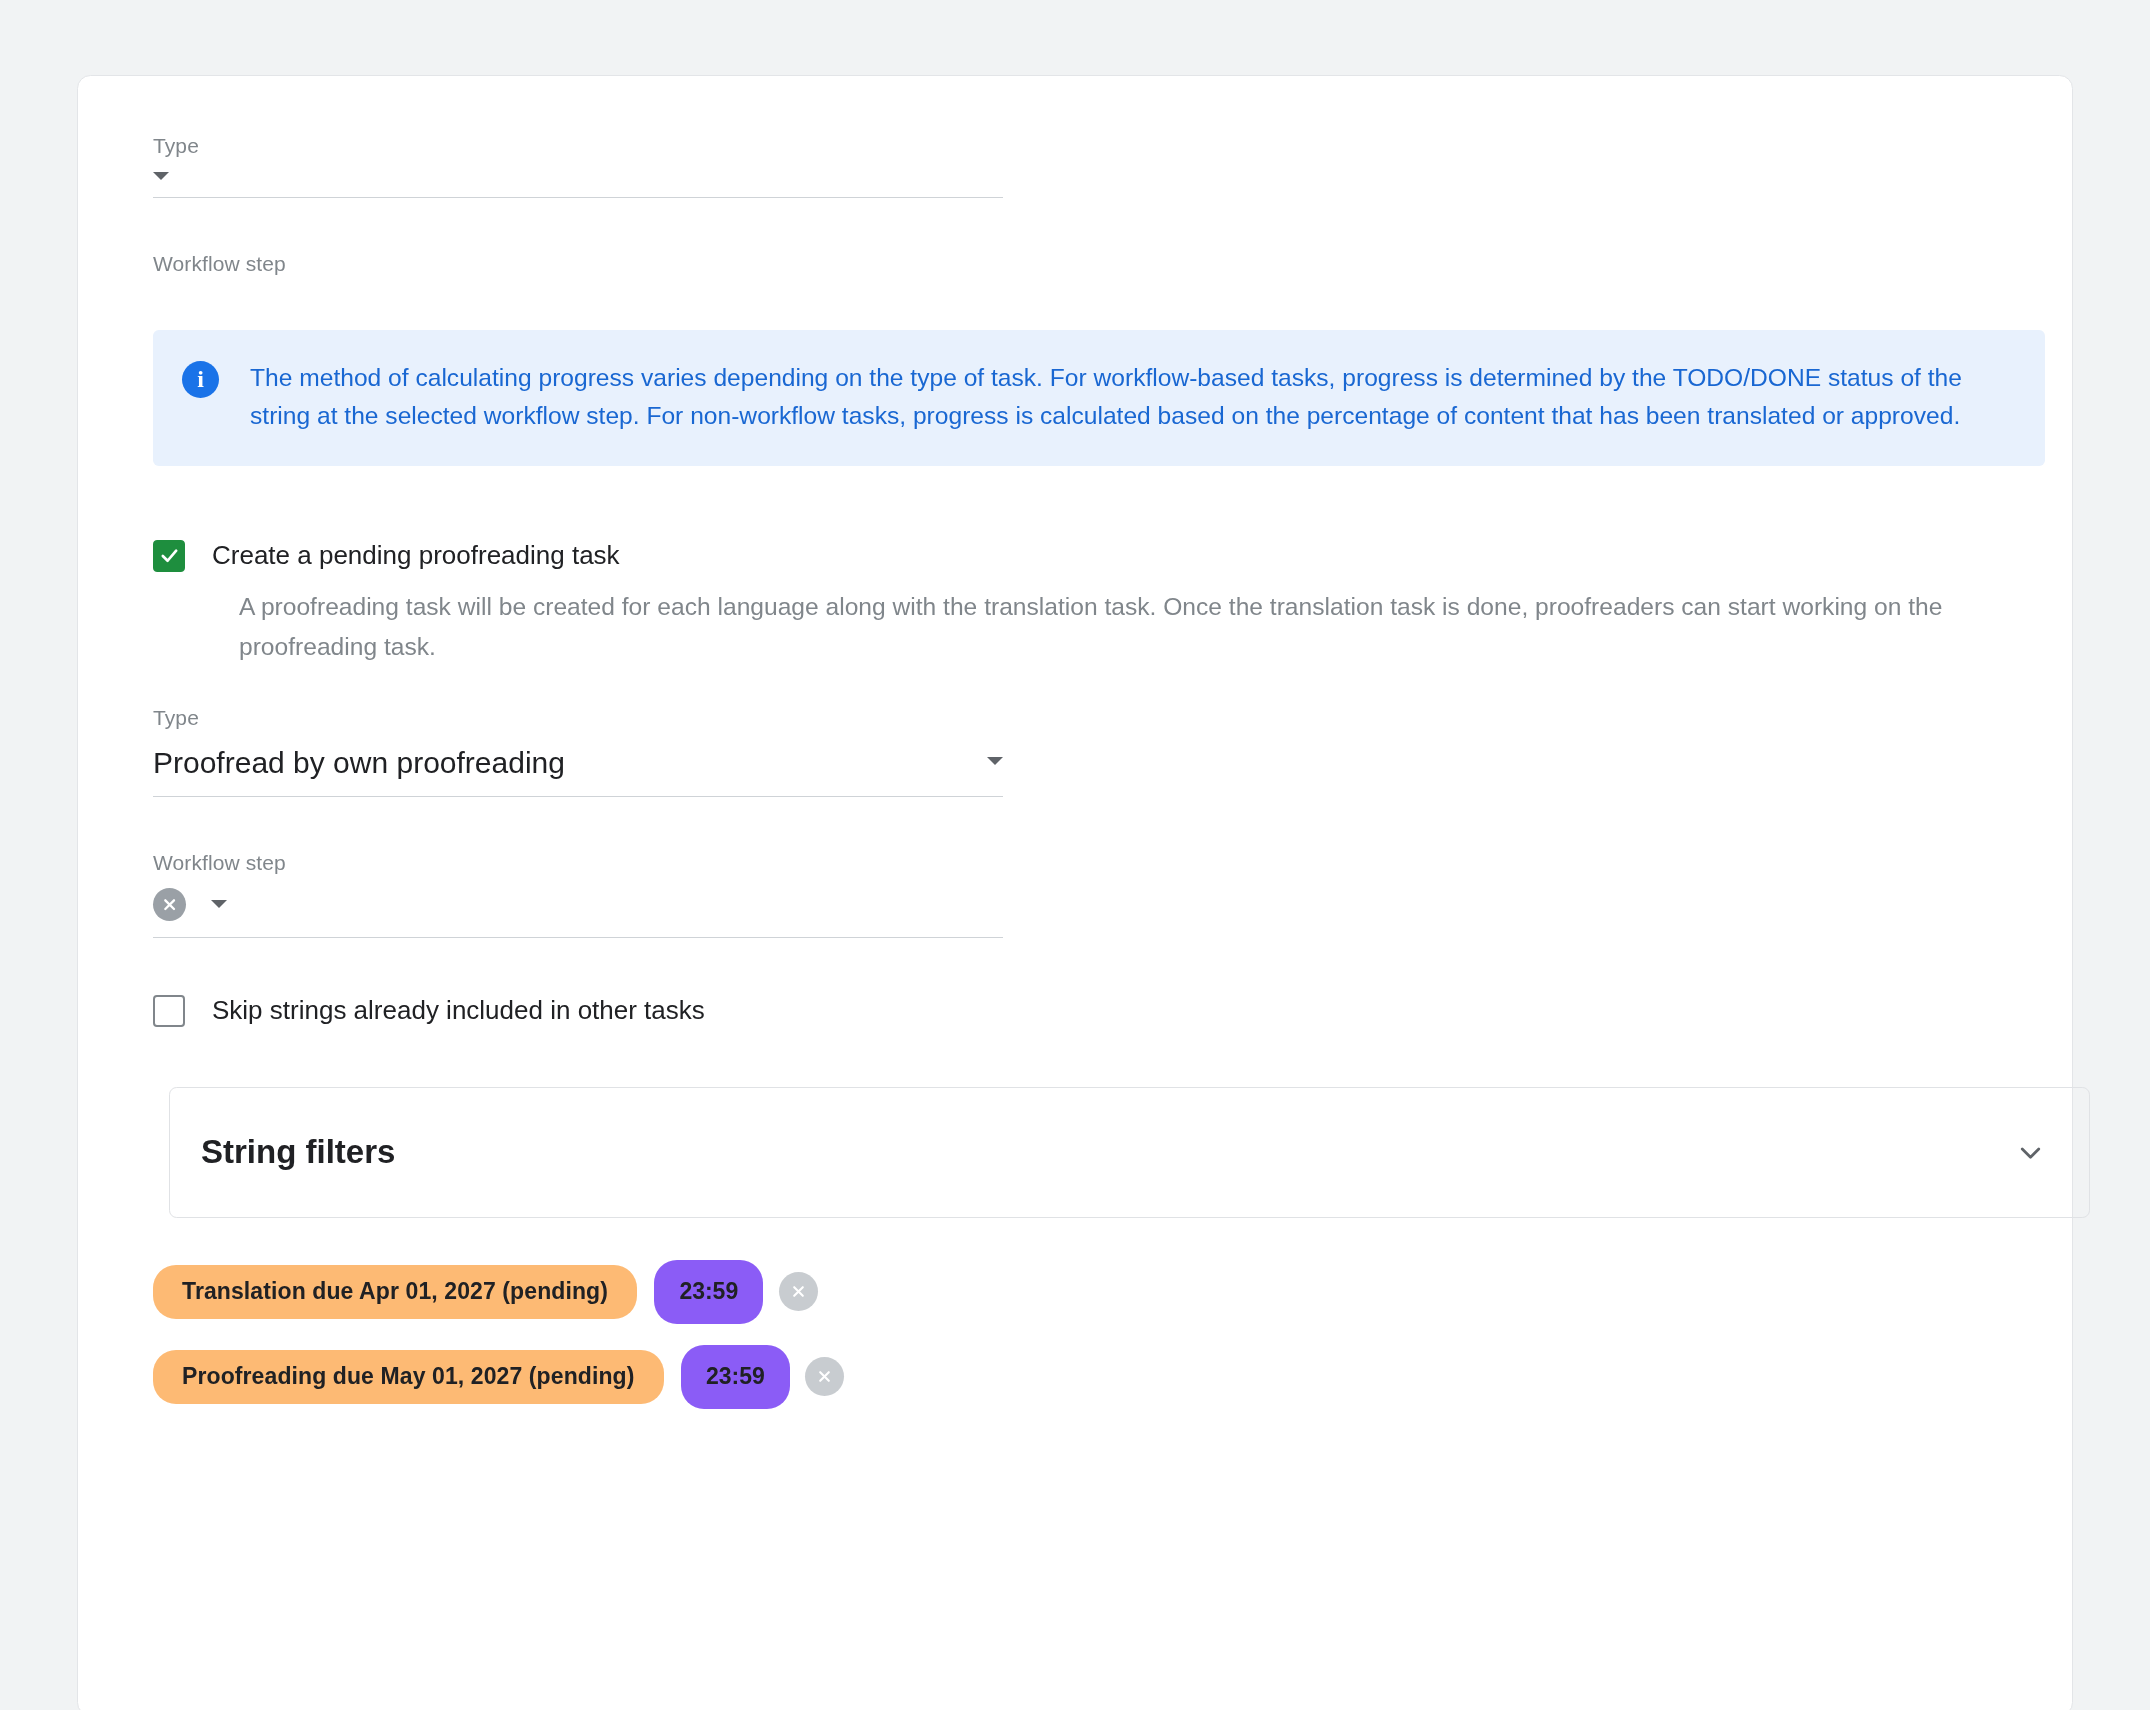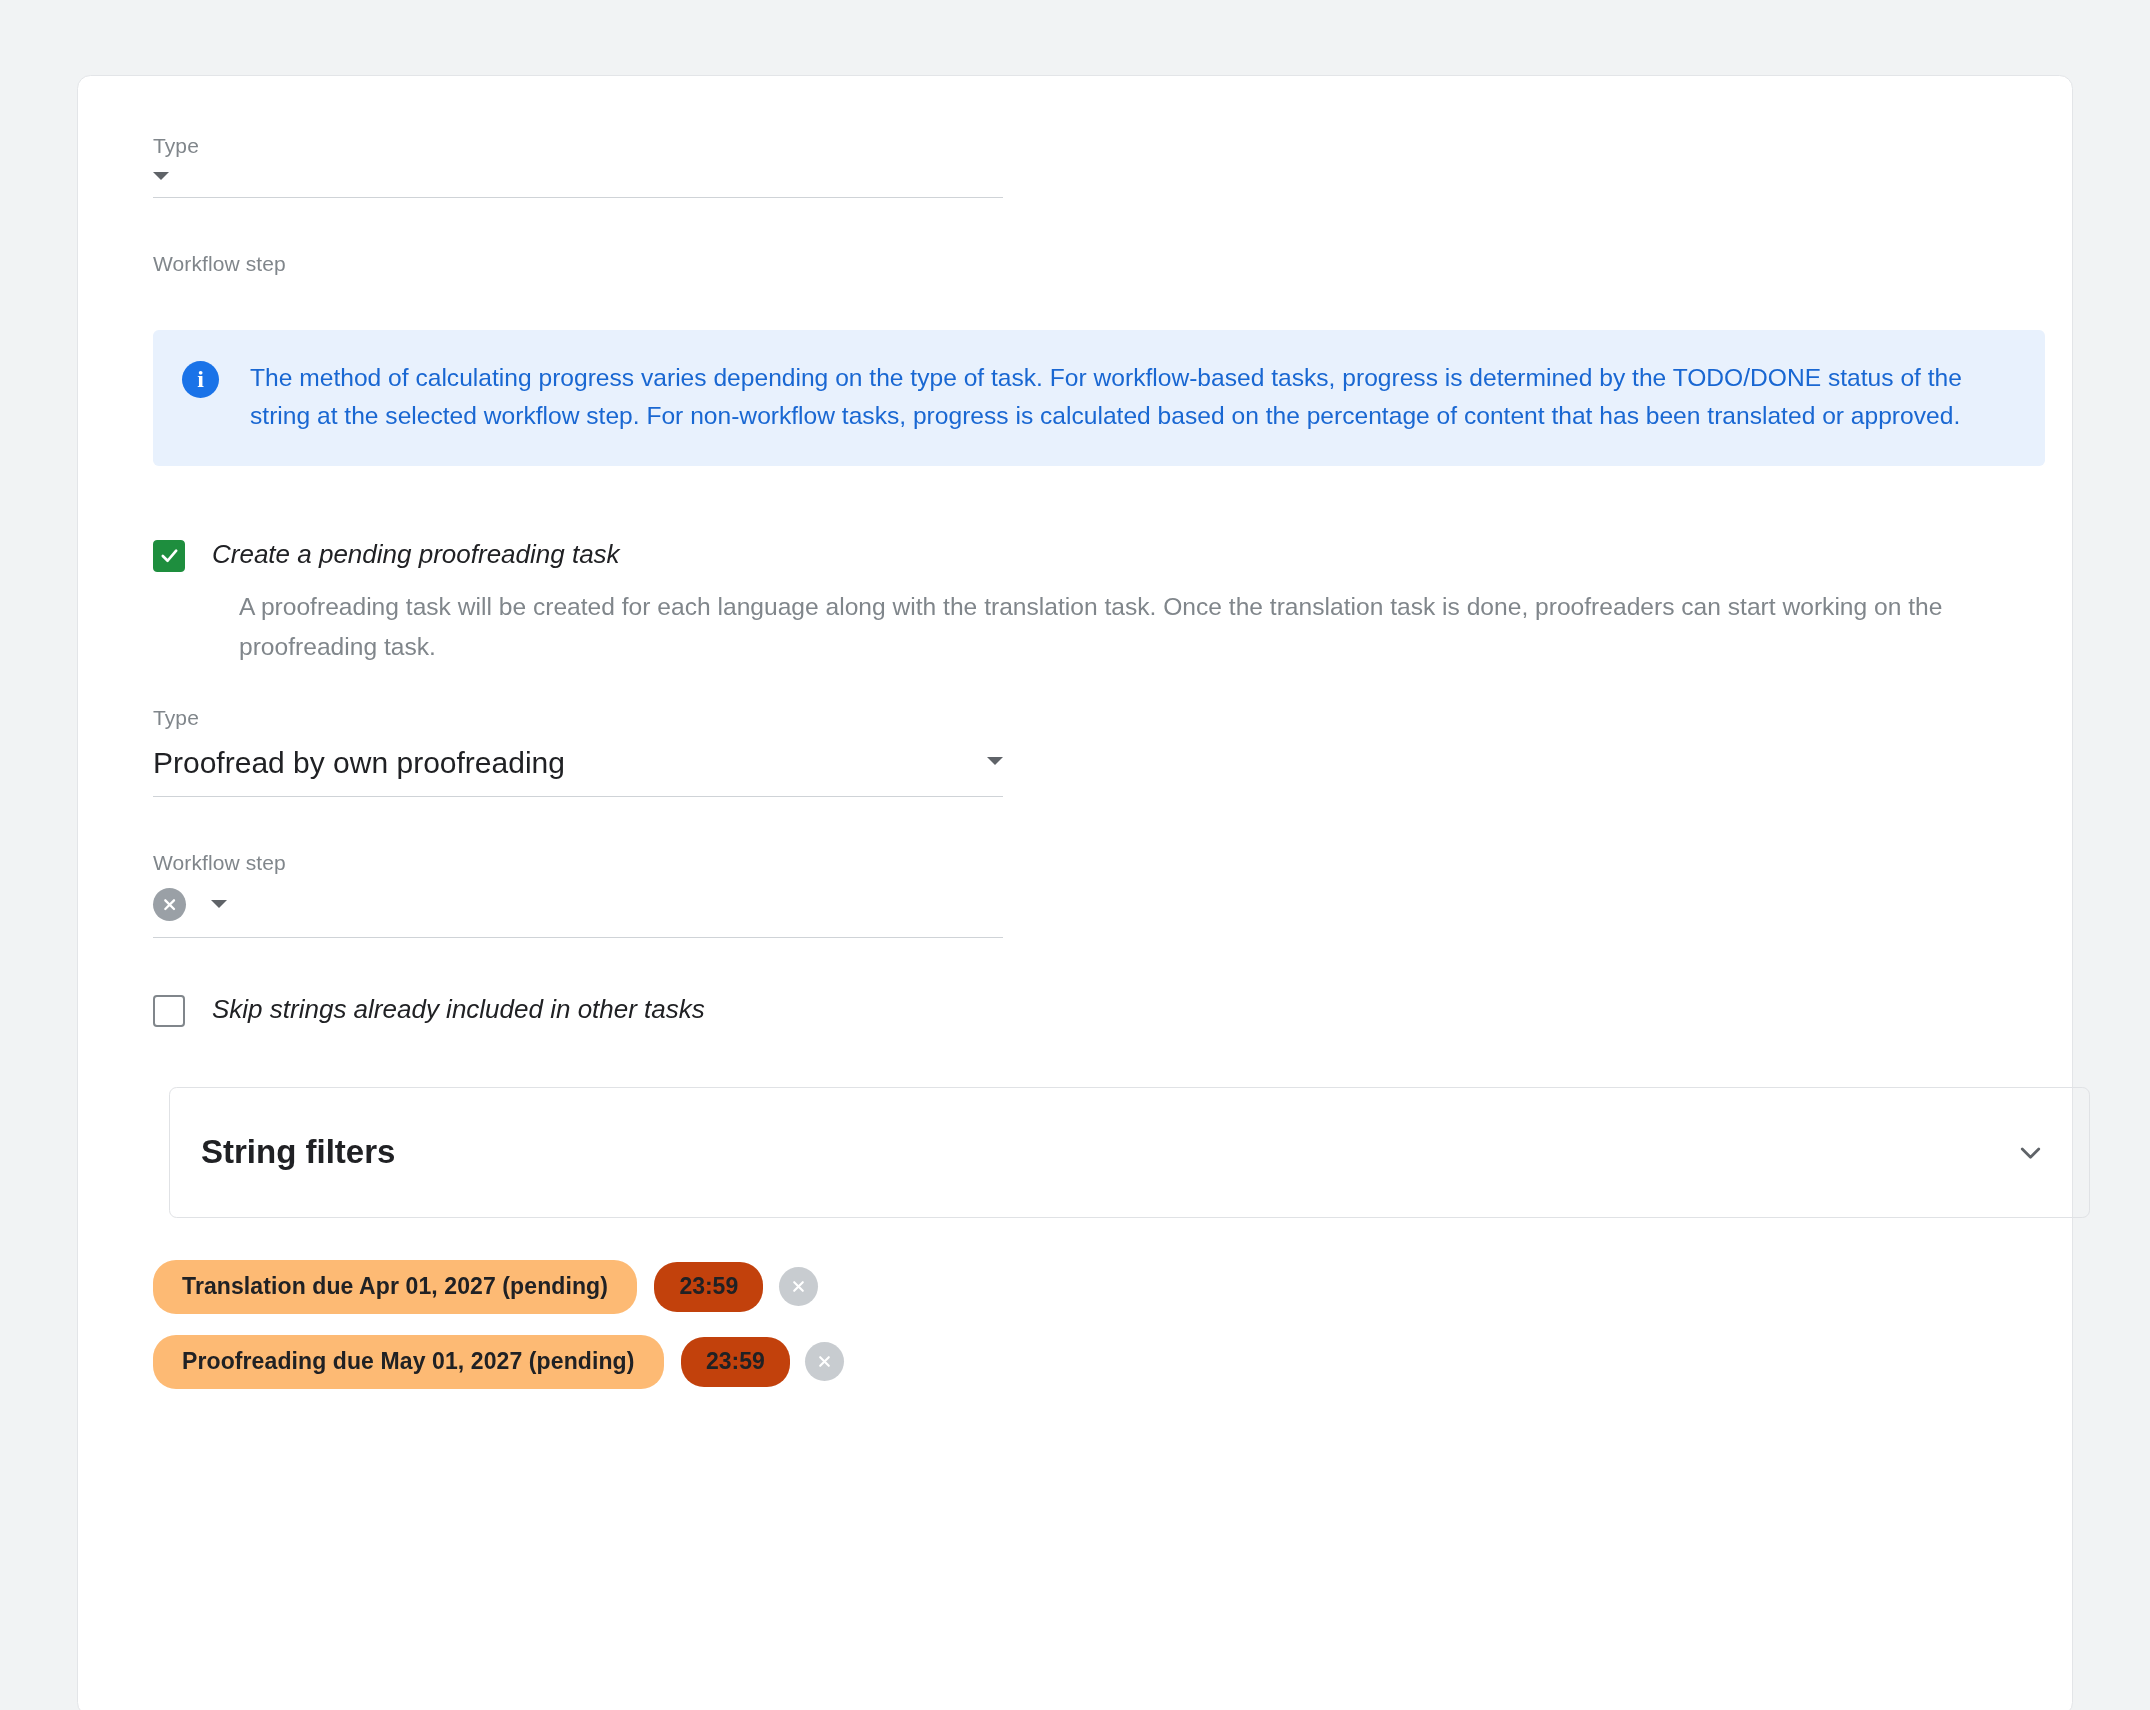--- a/index.html
+++ b/index.html
@@ -105,22 +105,21 @@
     margin-left: 31px;
     font-size: 24.6px;
     line-height: 38px;
     color: #1967d2;
     max-width: 1757px;
   }
 
   
   .check-row {
     display: flex;
-    align-items: center;
-    font-style: italic;
+    align-items: flex-end;
   }
   .cb {
     flex: 0 0 auto;
     width: 32px;
     height: 32px;
     border-radius: 3.9px;
     margin-top: 2.9px;
     cursor: pointer;
   }
   .cb-checked {
@@ -187,23 +186,23 @@
     display: flex;
     align-items: center;
     padding: 0 29px;
     font-size: 23px;
     color: #202124;
     font-weight: bold;
     letter-spacing: 0.1px;
   }
   .chip-time {
     margin-left: 17.4px;
-    background: #c2410c;
+    background: #8b5cf6;
     border-radius: 23px;
-    height: 50px;
+    height: 64px;
     display: flex;
     align-items: center;
     padding: 0 25px;
     font-size: 23px;
     color: #202124;
     font-weight: bold;
   }
   .chip-x {
     margin-left: 15.4px;
     width: 39px;

